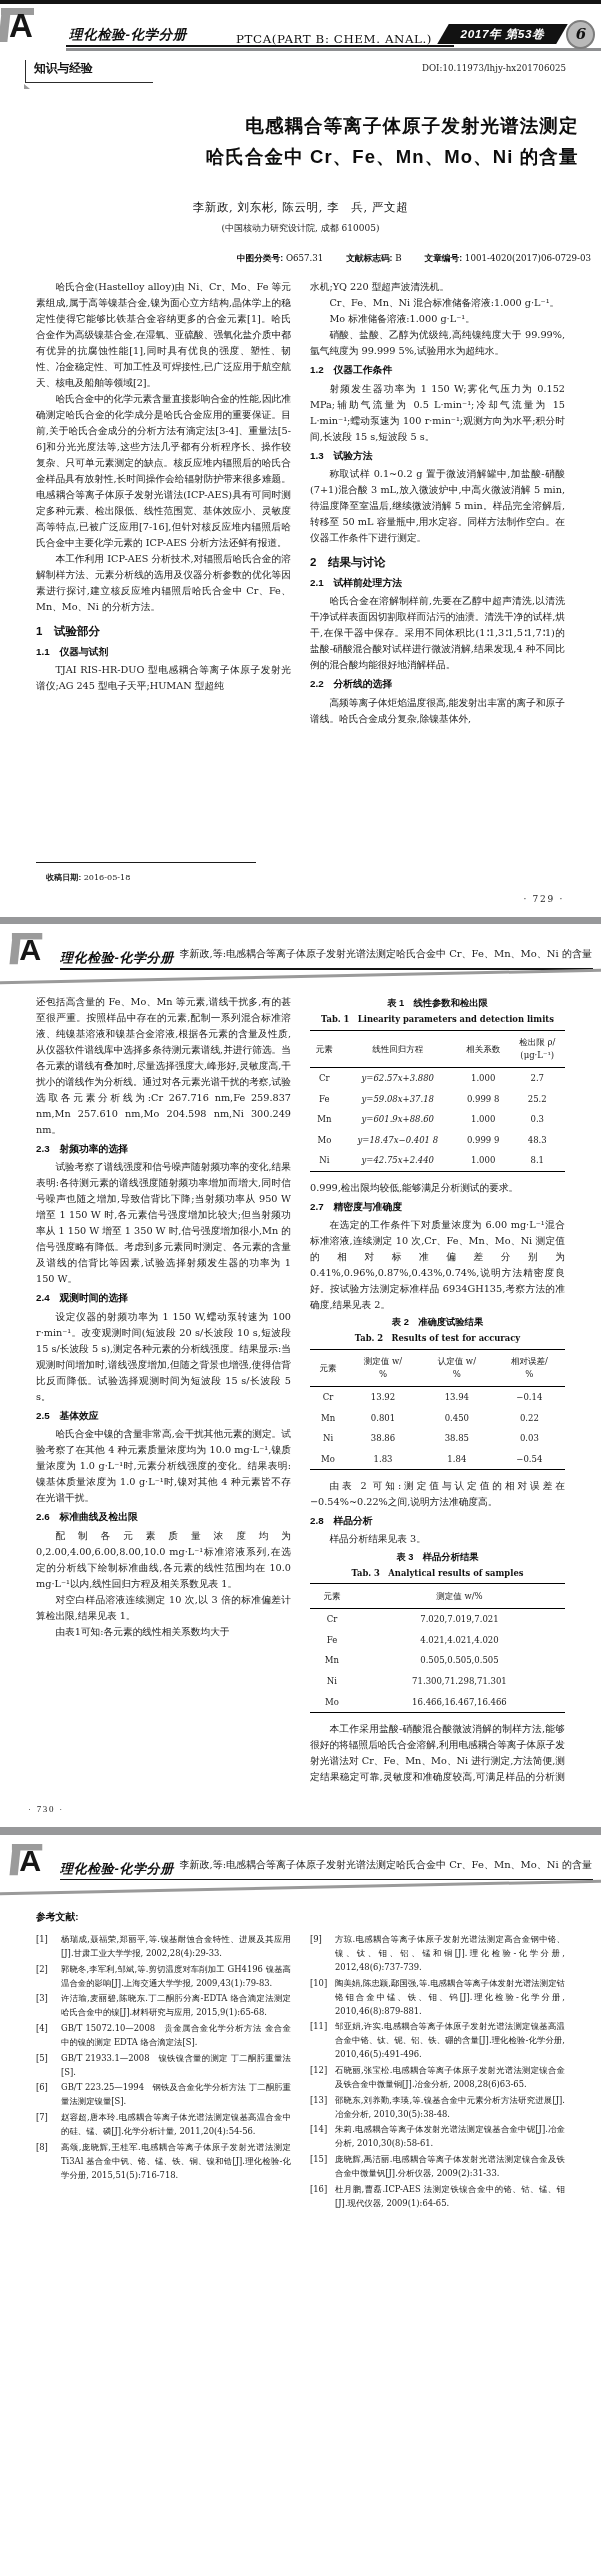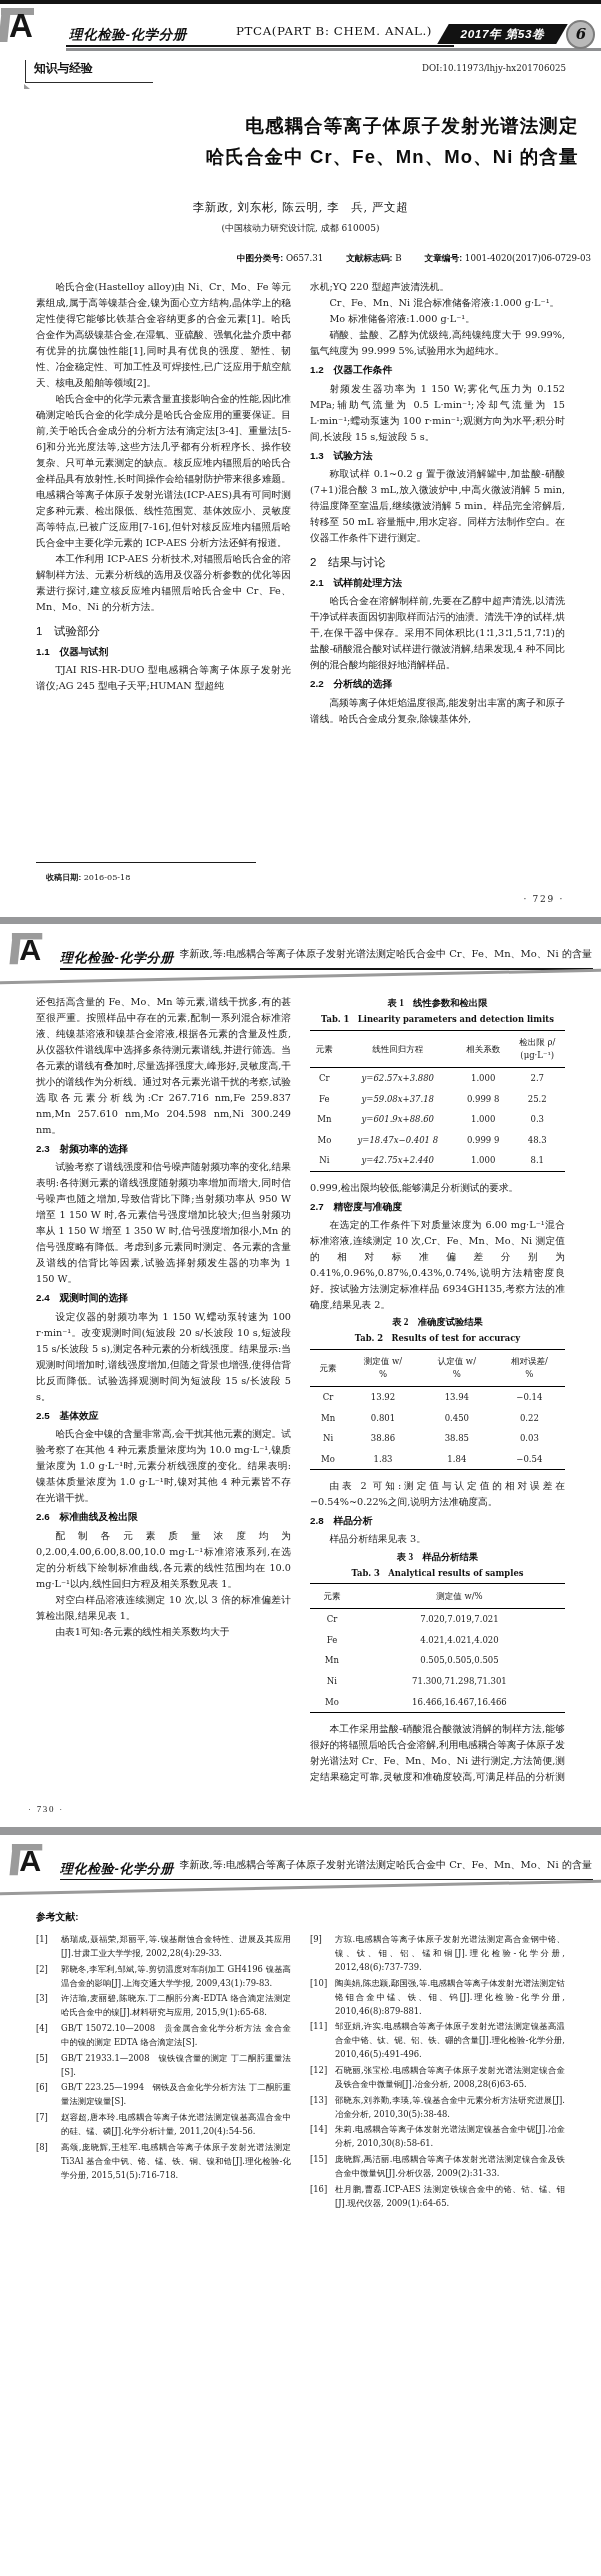--- a/index.html
+++ b/index.html
@@ -17,21 +17,21 @@
   .logo .g2{position:absolute;left:1.1px;top:0;width:33px;height:7.3px;background:#9b9b9b;}
   .logo .a{position:absolute;left:9px;top:1.1px;font-family:"Liberation Sans",sans-serif;
            font-weight:bold;font-size:33px;line-height:34px;color:#161616;}
 
   
   .topbar{position:absolute;top:0;left:0;width:100%;height:3.9px;background:#141414;}
   .hdr1{position:absolute;top:7.9px;left:0;width:100%;height:45px;}
   .jname{position:absolute;font-family:"Liberation Sans",sans-serif;font-weight:bold;font-style:italic;
          font-size:13.5px;letter-spacing:0.6px;color:#111;}
   .hdr1 .jname{left:69px;top:18px;}
-  .jname-en{position:absolute;left:236px;top:16px;font-size:11.8px;letter-spacing:0.6px;color:#111;}
+  .jname-en{position:absolute;left:236px;top:24px;font-size:11.8px;letter-spacing:0.6px;color:#111;}
   .rule-black{position:absolute;left:66px;top:37px;width:388px;height:1.7px;background:#151515;}
   .rule-gray1{position:absolute;left:66px;top:40px;width:535px;height:3.4px;background:#8e8f91;}
   .banner{position:absolute;right:39px;top:15.7px;width:119px;height:20px;background:#121212;transform:skewX(-30deg);}
   .banner span{display:block;transform:skewX(30deg);color:#fff;font-family:"Liberation Sans",sans-serif;
                font-weight:bold;font-style:italic;font-size:11.8px;line-height:20px;text-align:center;letter-spacing:0.6px;}
   .issue-circle{position:absolute;right:5.6px;top:12.4px;width:25px;height:25px;border-radius:50%;
                 background:#b9b9b9;border:2.2px solid #7d7d7d;text-align:center;line-height:25px;
                 font-style:italic;font-weight:bold;font-size:15px;color:#111;}
   .column-badge{position:absolute;top:60px;left:25px;width:119px;border-left:1.7px solid #2c2c2c;
                 border-bottom:1.7px solid #2c2c2c;padding:1.1px 0 5px 7.9px;
@@ -50,21 +50,21 @@
   .meta .pair{margin:0 10px;white-space:nowrap;}
 
   
   .cols{display:flex;gap:19px;padding:0 36px;margin-top:14.6px;align-items:flex-end;}
   .col{flex:1 1 0;display:flex;flex-direction:column;min-width:0;}
   #page1 .col{height:606px;overflow:hidden;}
   #page2 .cols{margin-top:15.7px;}
   #page2 .col{height:791px;overflow:hidden;}
   .para{margin:0;font-size:9.7px;line-height:16px;text-align:justify;color:#1b1b1b;}
   .para.indent{text-indent:2em;}
-  .h2{font-family:"Liberation Sans",sans-serif;font-weight:normal;font-size:11.5px;
+  .h2{font-family:"Liberation Sans",sans-serif;font-weight:bold;font-size:11.5px;
       margin:9px 0 6.7px;color:#0e0e0e;}
   .h3{font-family:"Liberation Sans",sans-serif;font-weight:bold;font-size:9.8px;
       margin:5px 0 3.4px;color:#0e0e0e;}
 
   
   .footnote{margin-top:auto;padding-bottom:2.2px;}
   .footnote-rule{width:220px;height:1.1px;background:#1a1a1a;margin-bottom:9px;}
   .footnote-text{font-size:8.1px;color:#222;padding-left:10px;}
   .footnote-text b{font-family:"Liberation Sans",sans-serif;}
   .pageno{position:absolute;bottom:13.5px;font-size:9px;letter-spacing:1.7px;color:#222;}
@@ -75,21 +75,21 @@
   .hdr2{position:relative;height:54px;}
   .hdr2 .logo{left:11.2px;top:9px;transform:scale(.92);transform-origin:left top;}
   .hdr2 .jname{left:60px;top:25px;font-size:13px;}
   .running-title{position:absolute;right:9px;top:23px;font-size:10px;color:#222;white-space:nowrap;}
   .hdr2 .rule-black{left:60px;top:44px;width:533px;height:1.7px;}
   .hdr2 .rule-gray2{position:absolute;top:51px;left:-3.4px;width:608px;height:3.4px;background:#9a9a9a;
                     transform:rotate(-1.2deg);}
 
   
   .tblwrap{margin:3.4px 0 7.9px;}
-  .tbl-caption-cn{text-align:center;font-family:Liberation Serif, serif;font-weight:bold;
+  .tbl-caption-cn{text-align:center;font-family:Liberation Sans, sans-serif;font-weight:bold;
                   font-size:9.3px;color:#0e0e0e;}
   .tbl-caption-en{text-align:center;font-weight:bold;font-size:8.4px;margin-top:3.9px;color:#111;}
   table.tbl{width:100%;border-collapse:collapse;margin-top:4.5px;font-size:8.5px;color:#1b1b1b;
             border-top:1.7px solid #000;border-bottom:1.7px solid #000;}
   table.tbl th{font-weight:normal;padding:5.6px 1.7px;border-bottom:1.1px solid #000;
                white-space:pre-line;line-height:12.4px;}
   table.tbl td{padding:5.3px 1.7px;text-align:center;}
   table.tbl th{text-align:center;}
   .tbl-t1 td.eq{font-style:italic;}
 

